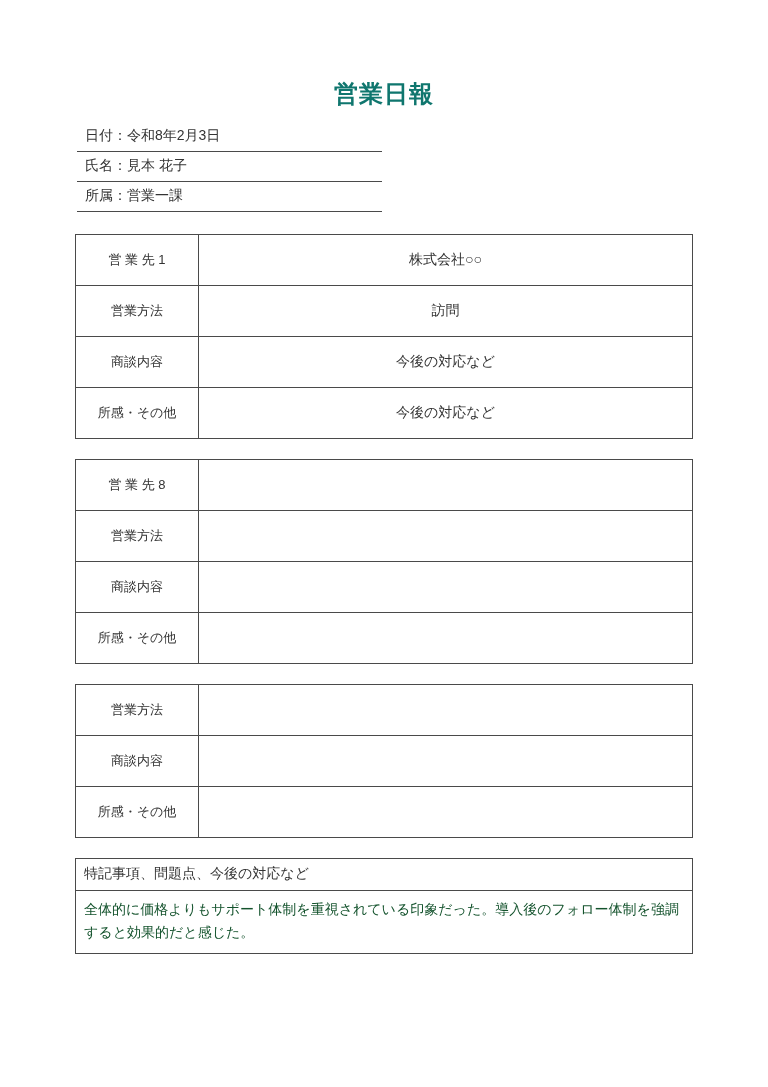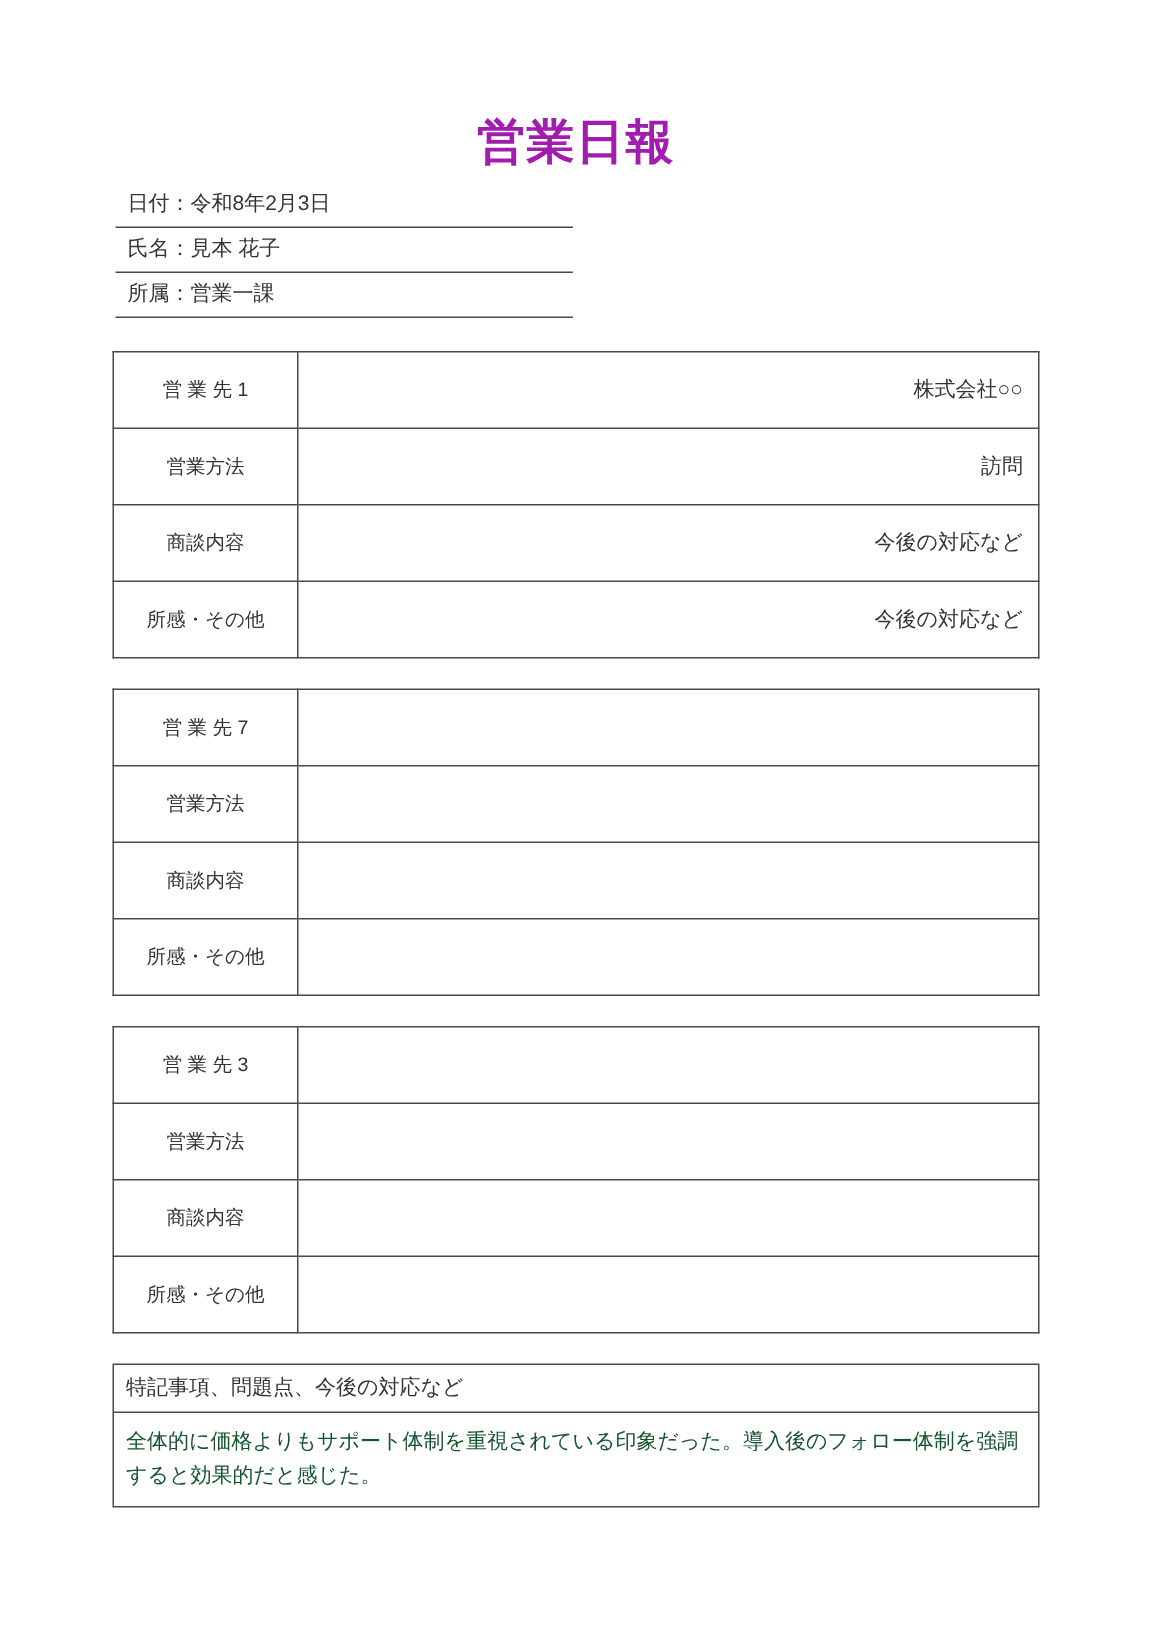--- a/index.html
+++ b/index.html
@@ -9,24 +9,24 @@
     width: 768px;
     height: 1087px;
     background: #ffffff;
     font-family: "Liberation Sans", "DejaVu Sans", sans-serif;
     color: #333333;
     overflow: hidden;
   }
   .title {
     padding-top: 78px;
     text-align: center;
-    font-size: 32px;
+    font-size: 24px;
     line-height: 32px;
     font-weight: bold;
-    color: #a21caf;
+    color: #0f766e;
     letter-spacing: 1px;
   }
   .info-block {
     margin: 12px 0 0 77px;
     width: 305px;
   }
   .info-line {
     height: 30px;
     border-bottom: 1.5px solid #4a4a4a;
     display: flex;
@@ -52,21 +52,21 @@
     width: 123px;
     text-align: center;
     font-size: 13px;
     color: #333333;
     padding: 16px 2px;
   }
   .report-table td.value-cell {
     font-size: 14px;
     color: #333333;
     padding: 0 10px;
-    text-align: right;
+    text-align: center;
   }
   .notes-box {
     margin: 20px 0 0 75px;
     width: 618px;
     border: 1.5px solid #4a4a4a;
     background: #ffffff;
   }
   .notes-header {
     border-bottom: 1.5px solid #4a4a4a;
     padding: 6px 8px 7px 8px;
@@ -111,44 +111,40 @@
       <tr>
         <td class="label-cell">所感・その他</td>
         <td class="value-cell">今後の対応など</td>
       </tr>
     </tbody>
   </table>
 
   <table class="report-table">
     <tbody>
       <tr>
-        <td class="label-cell">営 業 先 7</td>
+        <td class="label-cell">営 業 先 8</td>
         <td class="value-cell"></td>
       </tr>
       <tr>
         <td class="label-cell">営業方法</td>
         <td class="value-cell"></td>
       </tr>
       <tr>
         <td class="label-cell">商談内容</td>
         <td class="value-cell"></td>
       </tr>
       <tr>
         <td class="label-cell">所感・その他</td>
         <td class="value-cell"></td>
       </tr>
     </tbody>
   </table>
 
   <table class="report-table">
     <tbody>
-      <tr>
-        <td class="label-cell">営 業 先 3</td>
-        <td class="value-cell"></td>
-      </tr>
       <tr>
         <td class="label-cell">営業方法</td>
         <td class="value-cell"></td>
       </tr>
       <tr>
         <td class="label-cell">商談内容</td>
         <td class="value-cell"></td>
       </tr>
       <tr>
         <td class="label-cell">所感・その他</td>

